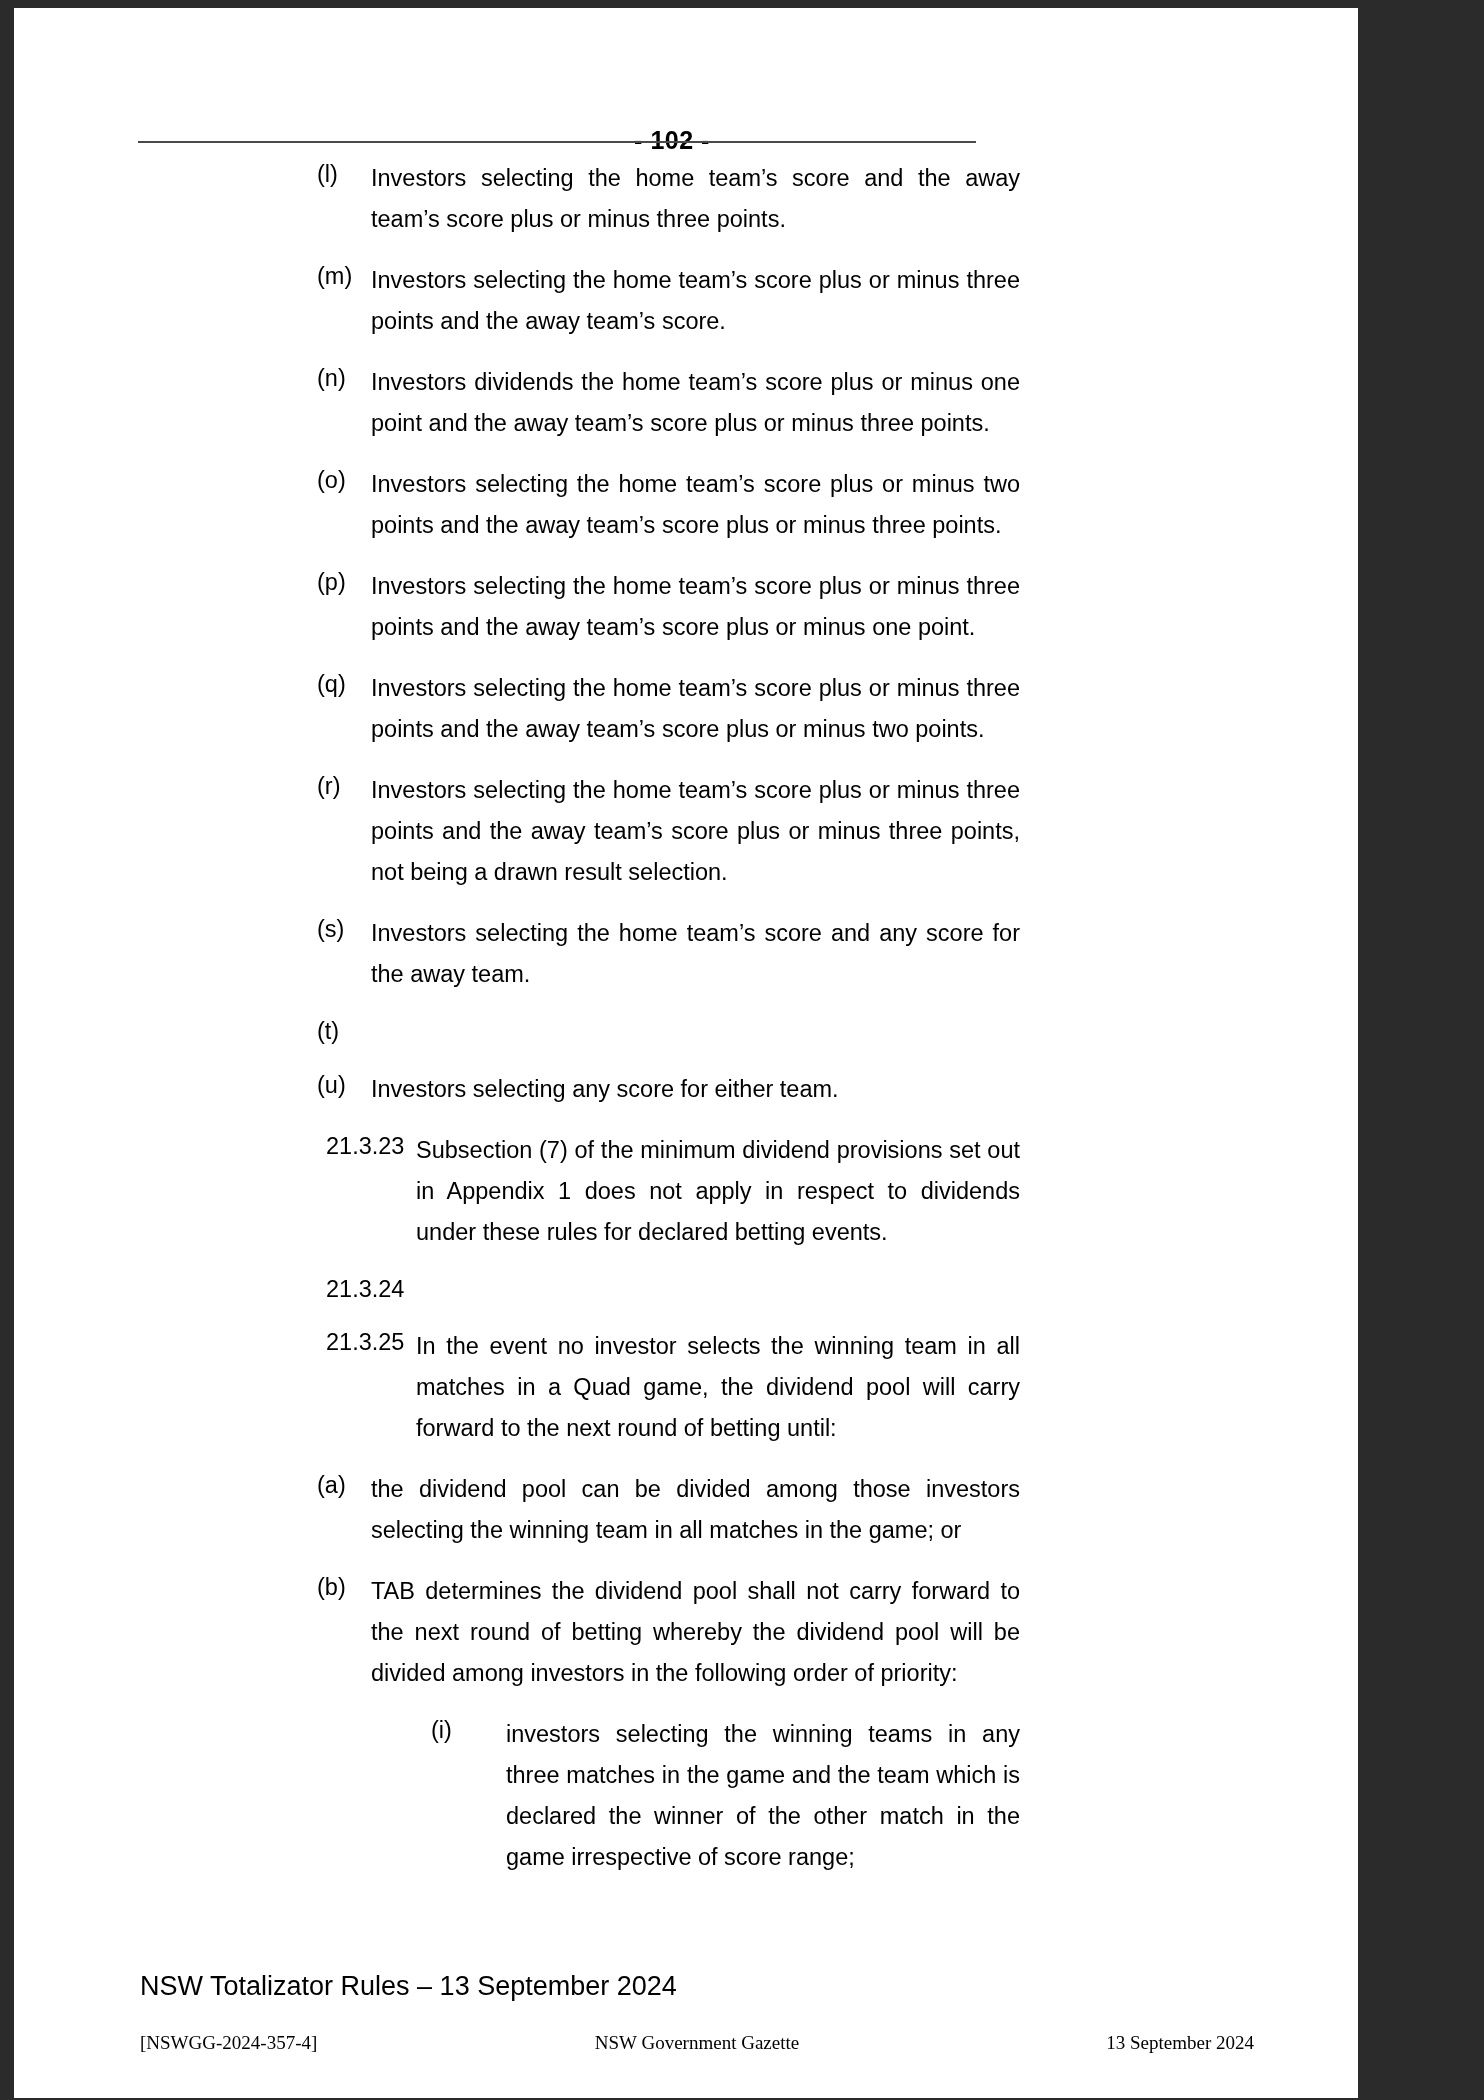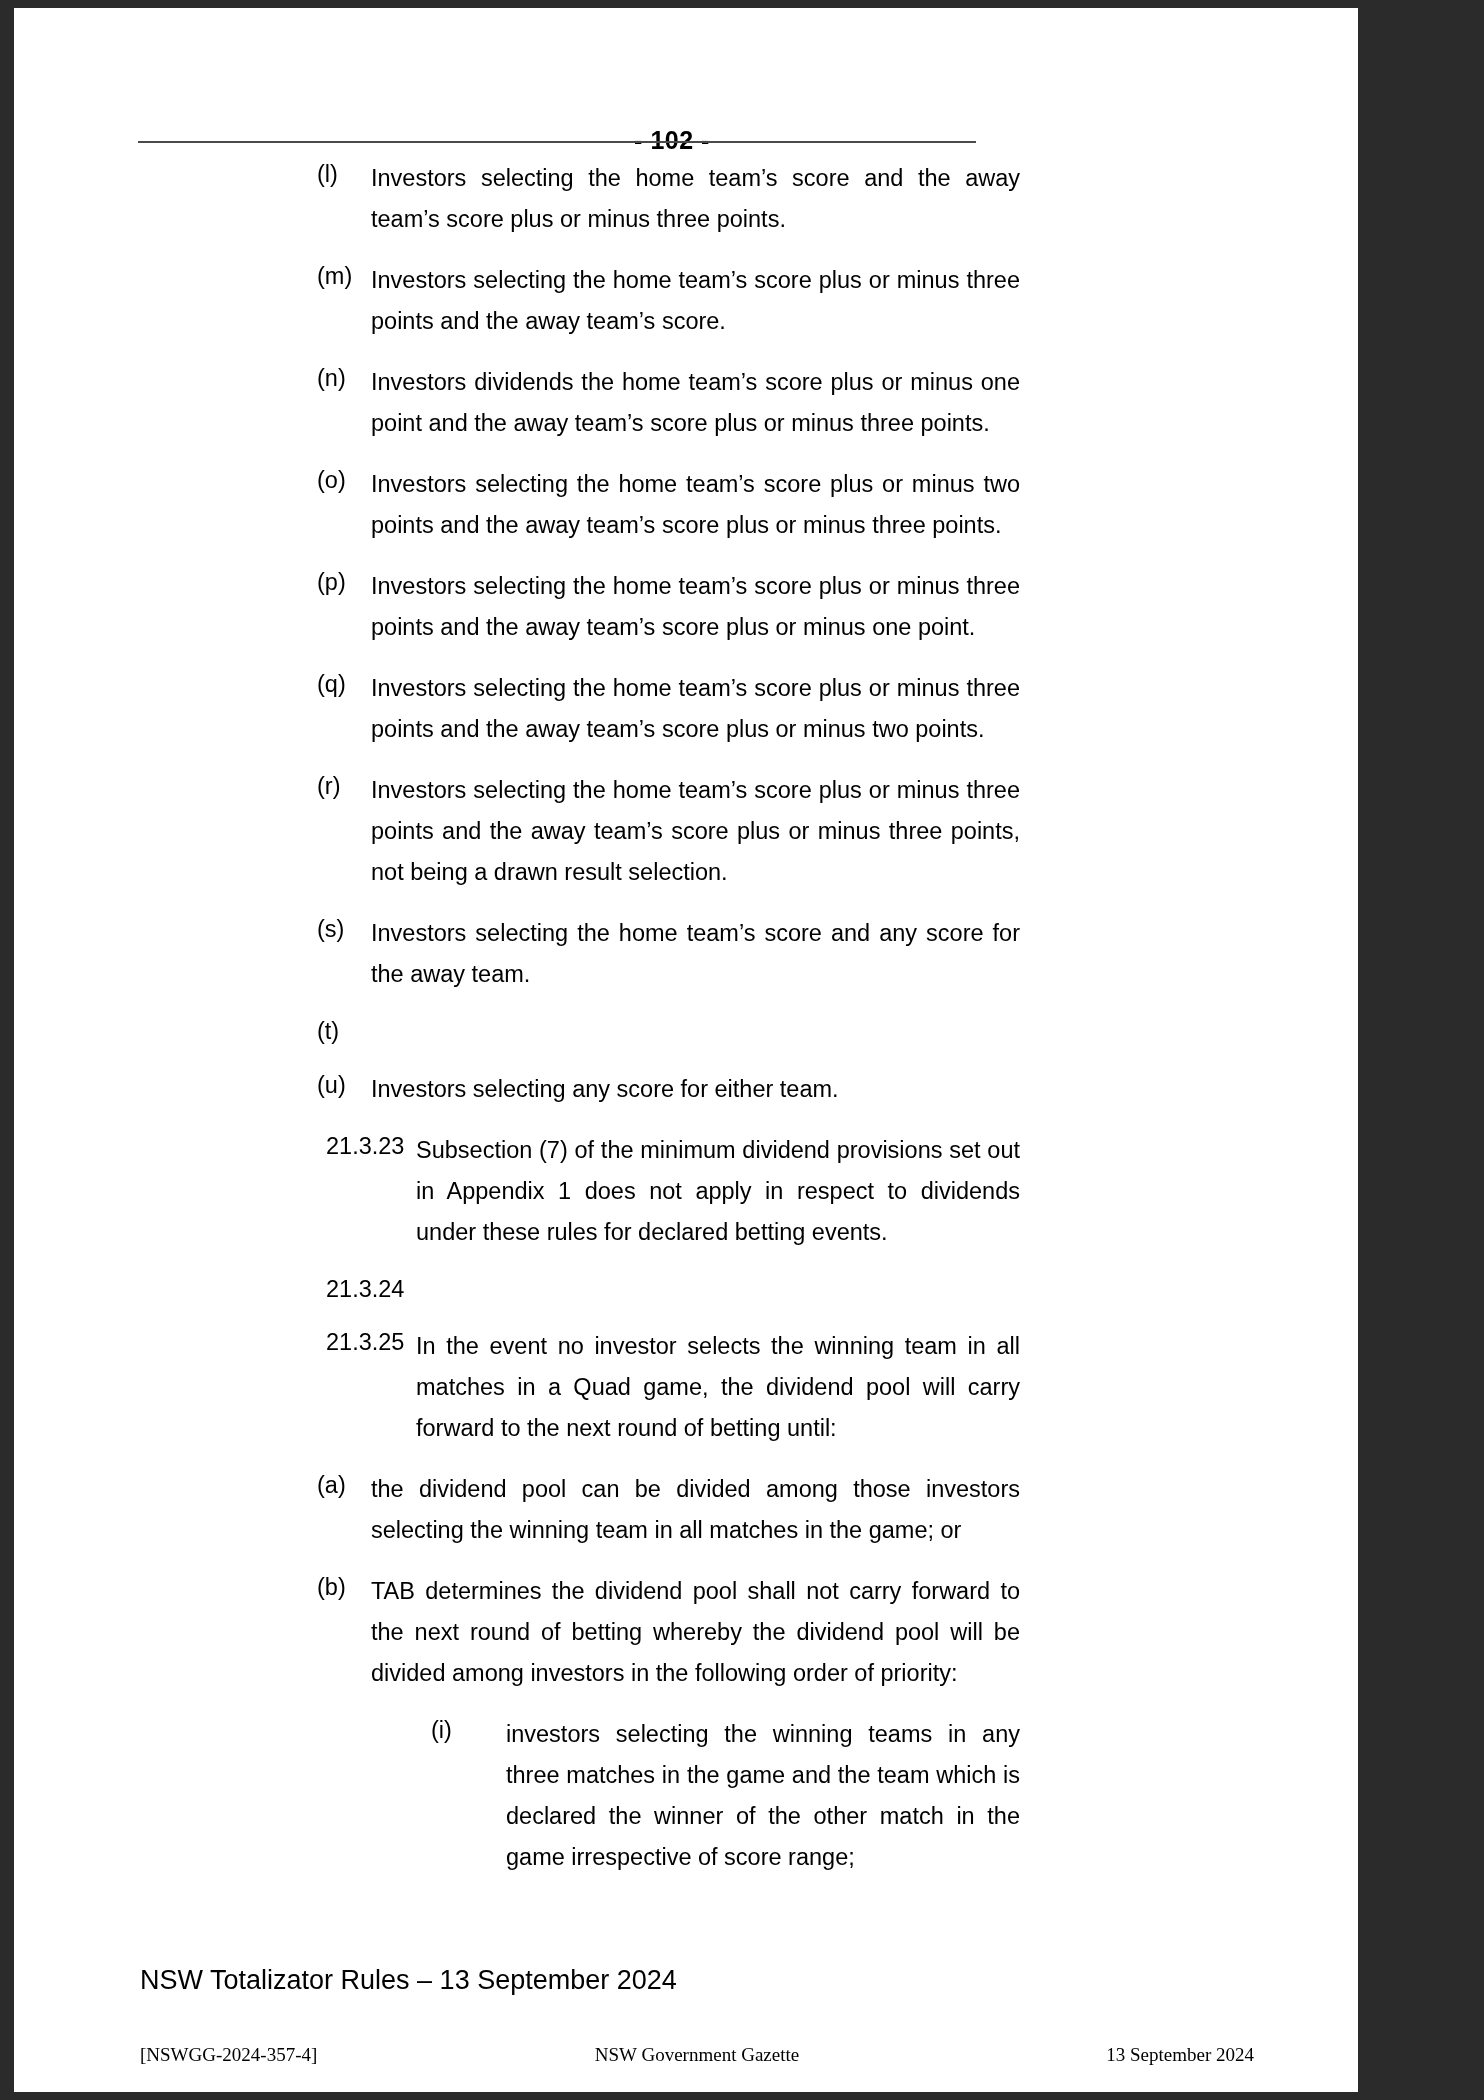--- a/index.html
+++ b/index.html
@@ -15,21 +15,21 @@
     font-family: "Liberation Sans", sans-serif;
   }
   .page-frame {
     position: absolute;
     left: 0;
     top: 0;
     width: 1368px;
     height: 2100px;
     background: #2b2b2b;
     box-sizing: border-box;
-    padding: 8px 10px 8px 14px;
+    padding: 8px 10px 2px 14px;
   }
   .page {
     position: relative;
     width: 100%;
     height: 100%;
     background: #ffffff;
     box-sizing: border-box;
     overflow: hidden;
   }
 
@@ -119,21 +119,21 @@
     bottom: 96px;
     font-size: 27px;
     font-family: "Liberation Sans", sans-serif;
     color: #000;
     white-space: nowrap;
   }
   .gazette-footer {
     position: absolute;
     left: 126px;
     right: 104px;
-    bottom: 26px;
+    bottom: 44px;
     display: flex;
     justify-content: space-between;
     align-items: flex-end;
     font-family: "Liberation Serif", serif;
     font-size: 19px;
     color: #000;
   }
   .gazette-footer .center {
     position: absolute;
     left: 0;

